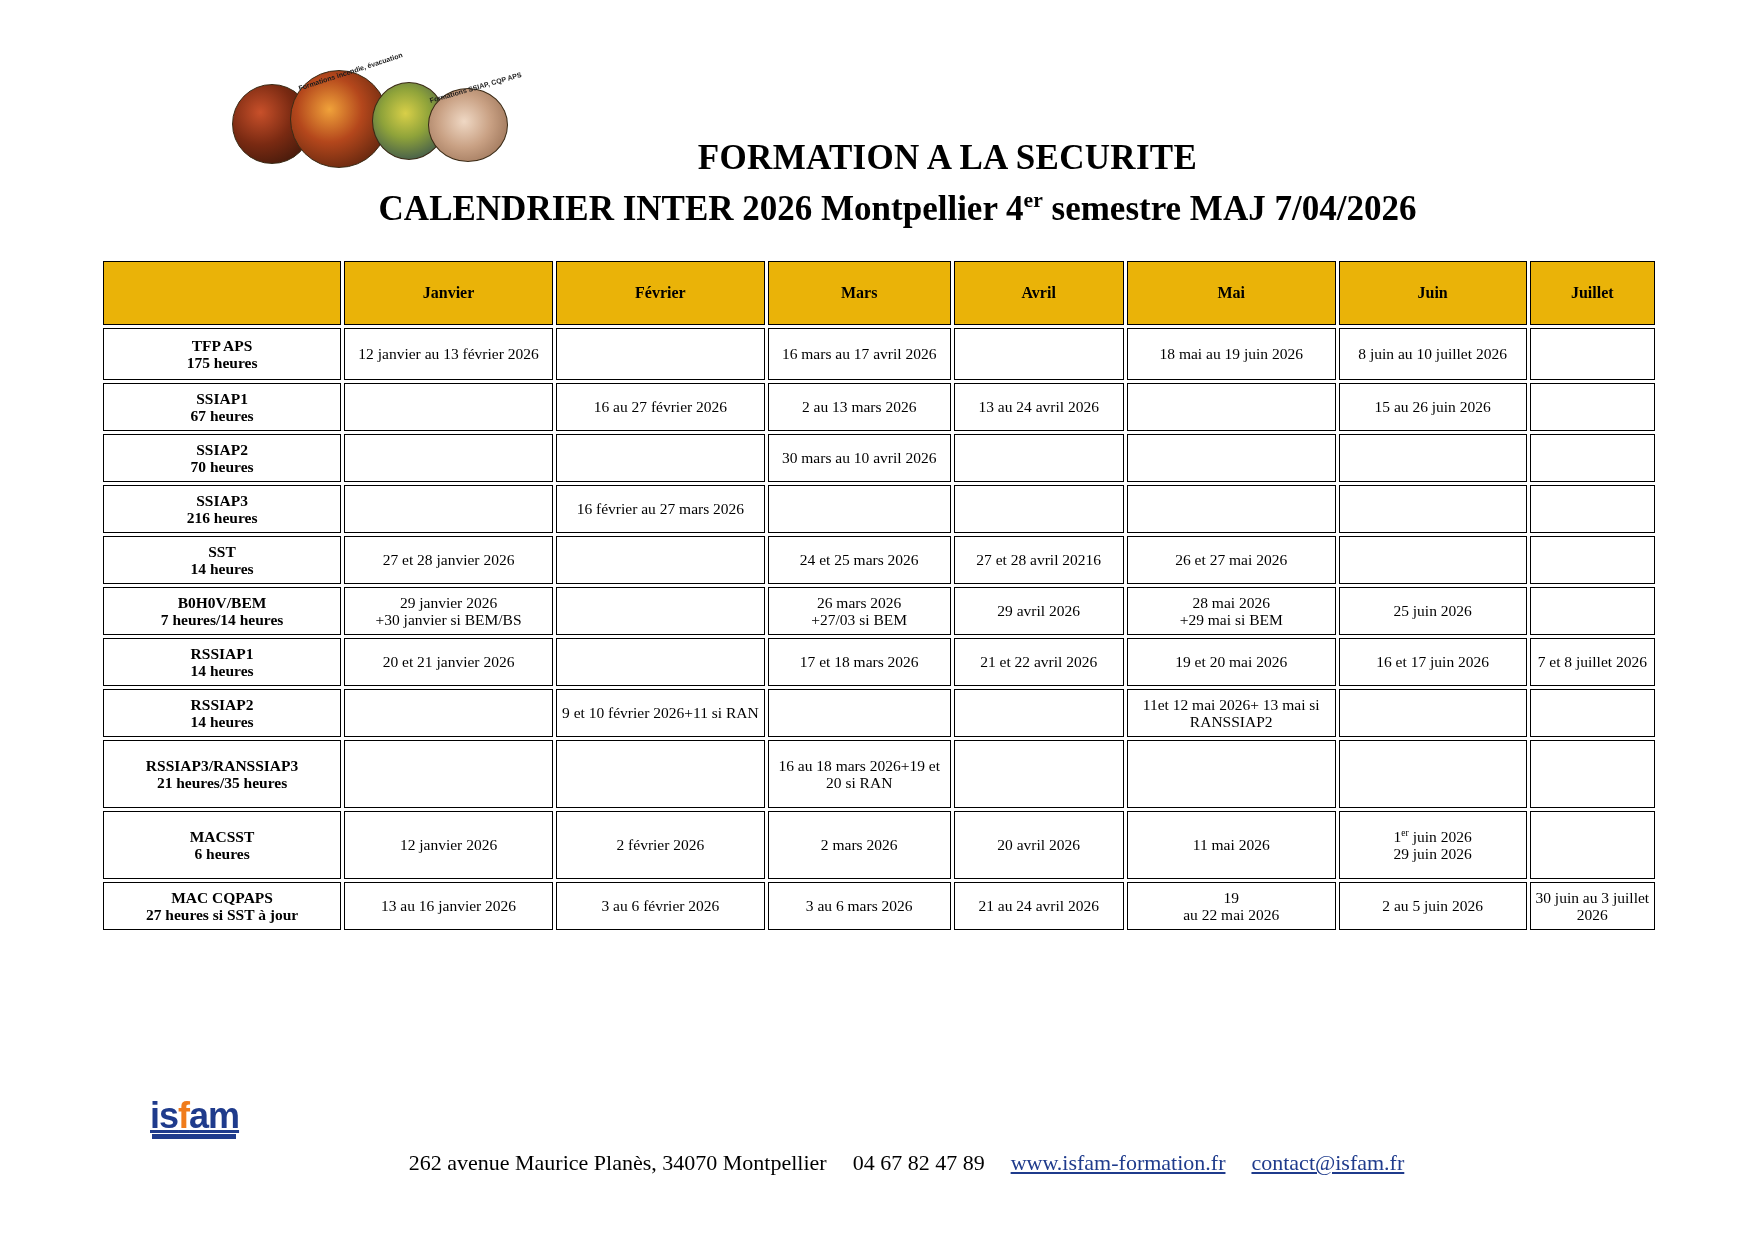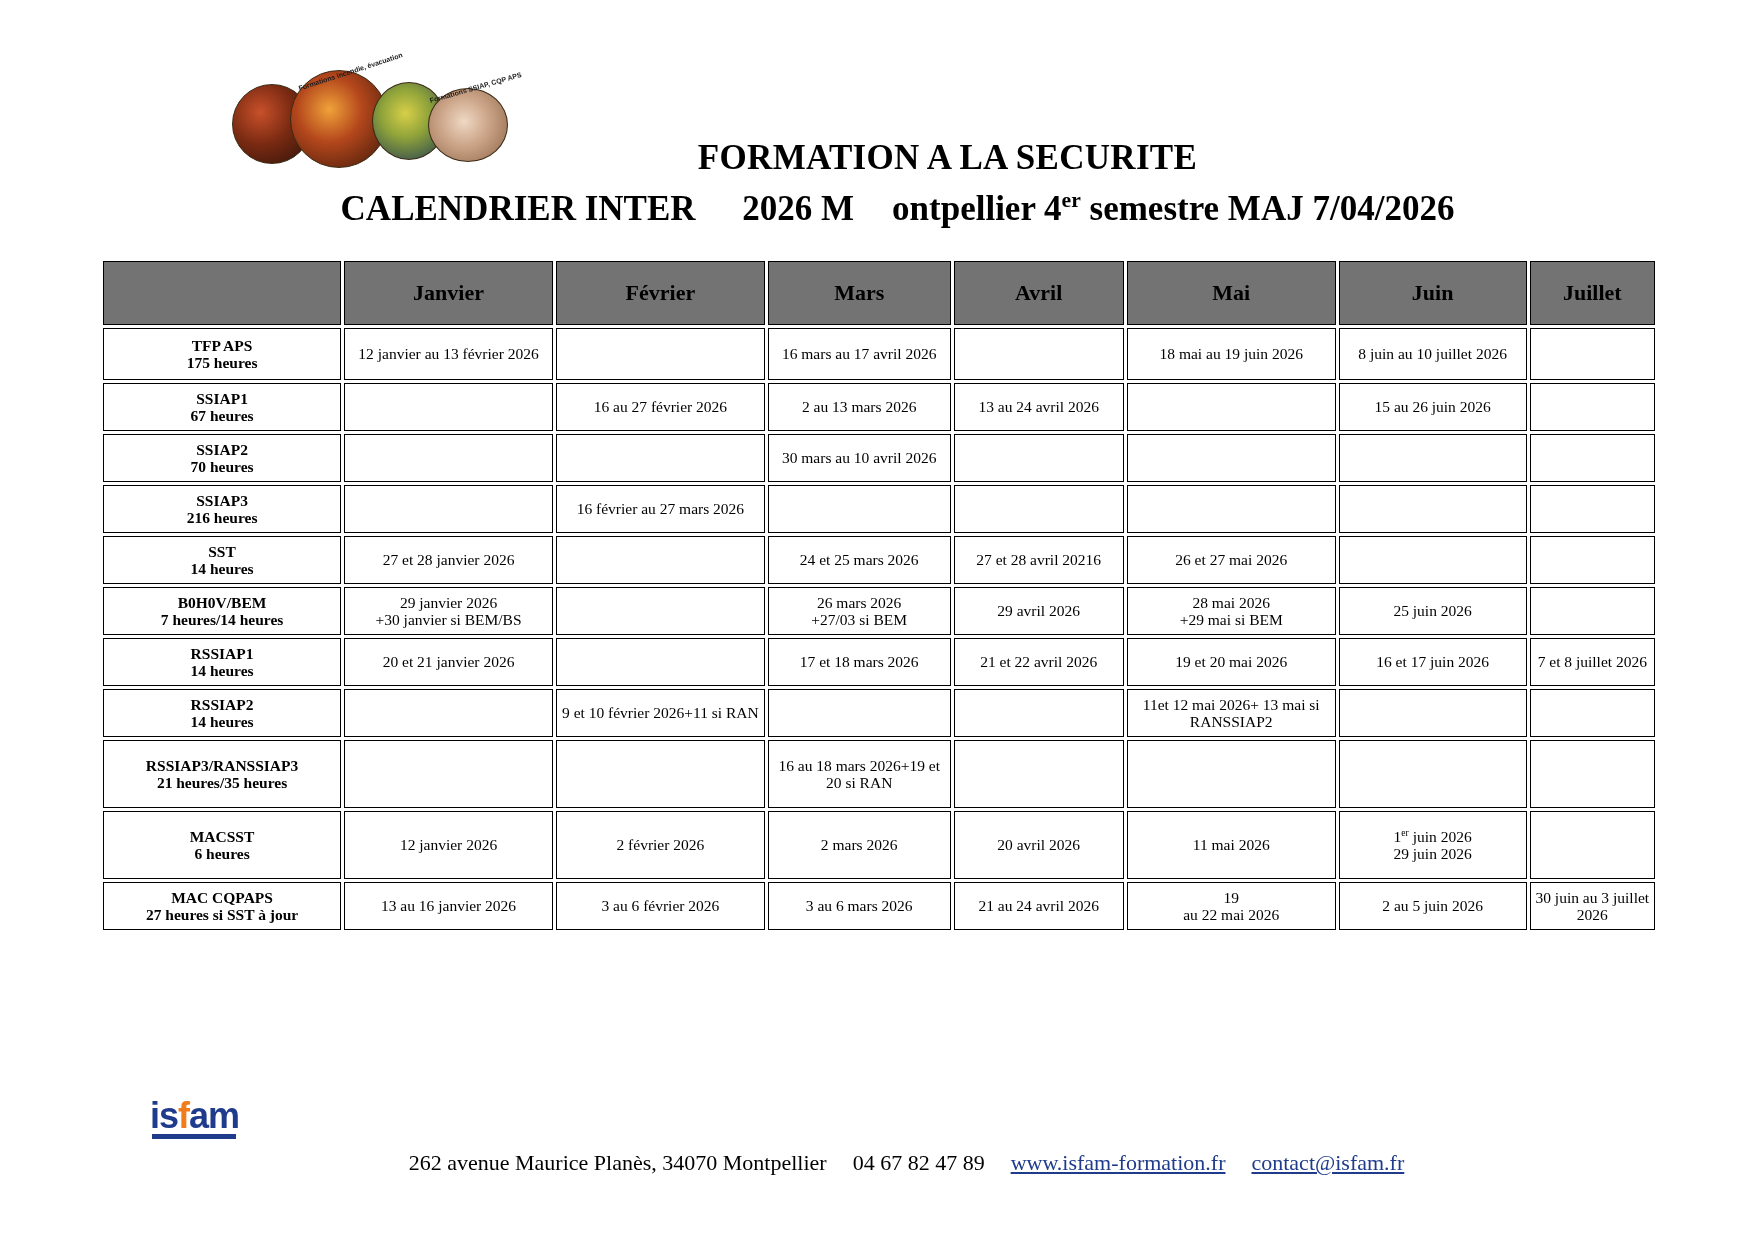--- a/index.html
+++ b/index.html
@@ -63,21 +63,21 @@
   }
   #title-2 {
     position: absolute;
     left: 0; top: 188px; width: 1755px;
     text-align: center;
     font-size: 35px;
     font-weight: bold;
     padding-left: 40px;
     box-sizing: border-box;
   }
-  #title-2 .reg { font-weight: bold; margin-left: 38px; }
+  #title-2 .reg { font-weight: bold; }
   sup { font-size: 0.62em; vertical-align: super; }
 
   
   #calendar-wrap {
     position: absolute;
     left: 100px;
     top: 258px;
     width: 1558px;
   }
   table.cal {
@@ -90,22 +90,22 @@
     border: 1.6px solid #000;
     font-size: 15.5px;
     text-align: center;
     vertical-align: middle;
     padding: 3px 4px;
     line-height: 1.12;
     background: #ffffff;
     word-wrap: break-word;
   }
   table.cal th {
-    background: #737373;
-    font-size: 22px;
+    background: #eab308;
+    font-size: 16px;
     font-weight: bold;
     height: 56px;
   }
   th.corner { background: #d9d9d9; }
   td.rowhead {
     background: #d9d9d9;
     font-weight: bold;
     font-size: 16px;
   }
   
@@ -126,20 +126,21 @@
   
   #isfam-logo {
     position: absolute;
     left: 150px;
     top: 1095px;
     font-family: "Liberation Sans", sans-serif;
     font-size: 36px;
     font-weight: bold;
     color: #1f3b8c;
     letter-spacing: -1px;
+    text-decoration: underline;
   }
   #isfam-logo .f-orange { color: #f07c1b; }
   #isfam-bar {
     position: absolute;
     left: 152px; top: 1134px;
     width: 84px; height: 5px;
     background: #1f3b8c;
   }
   #footer-line {
     position: absolute;

